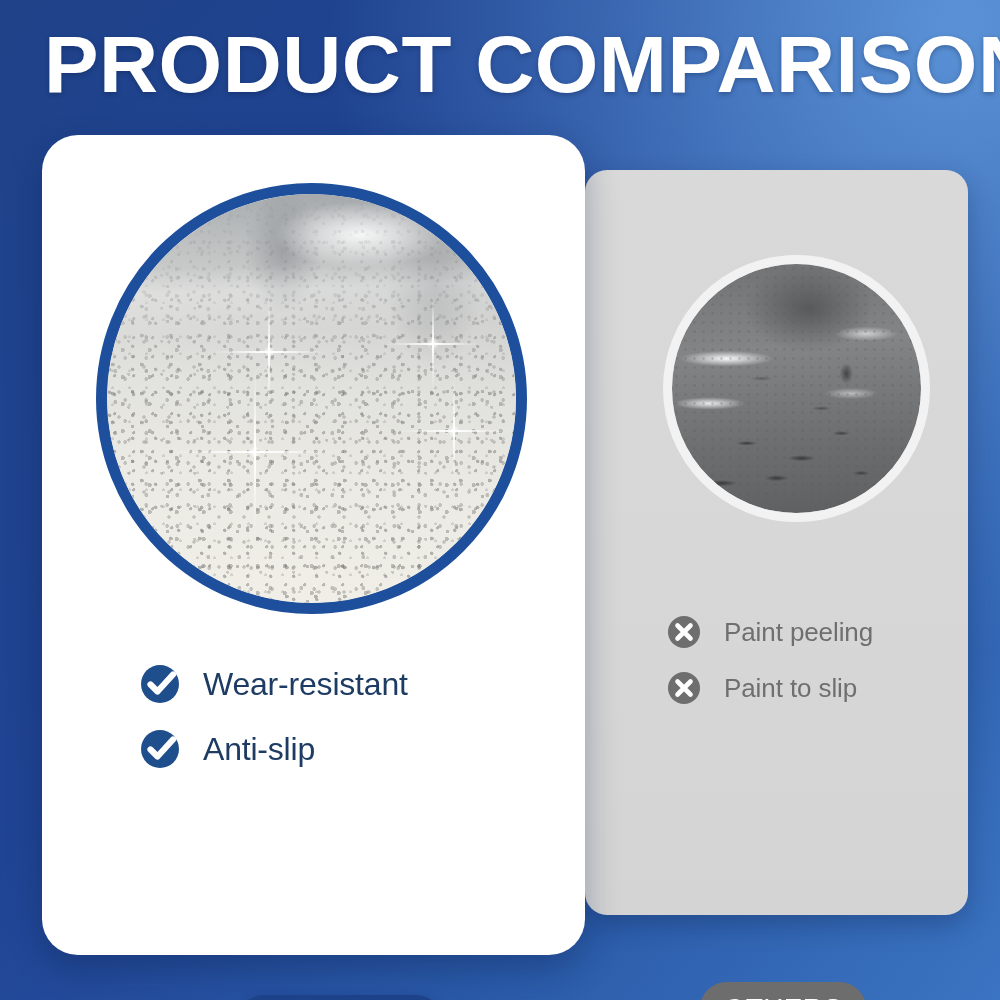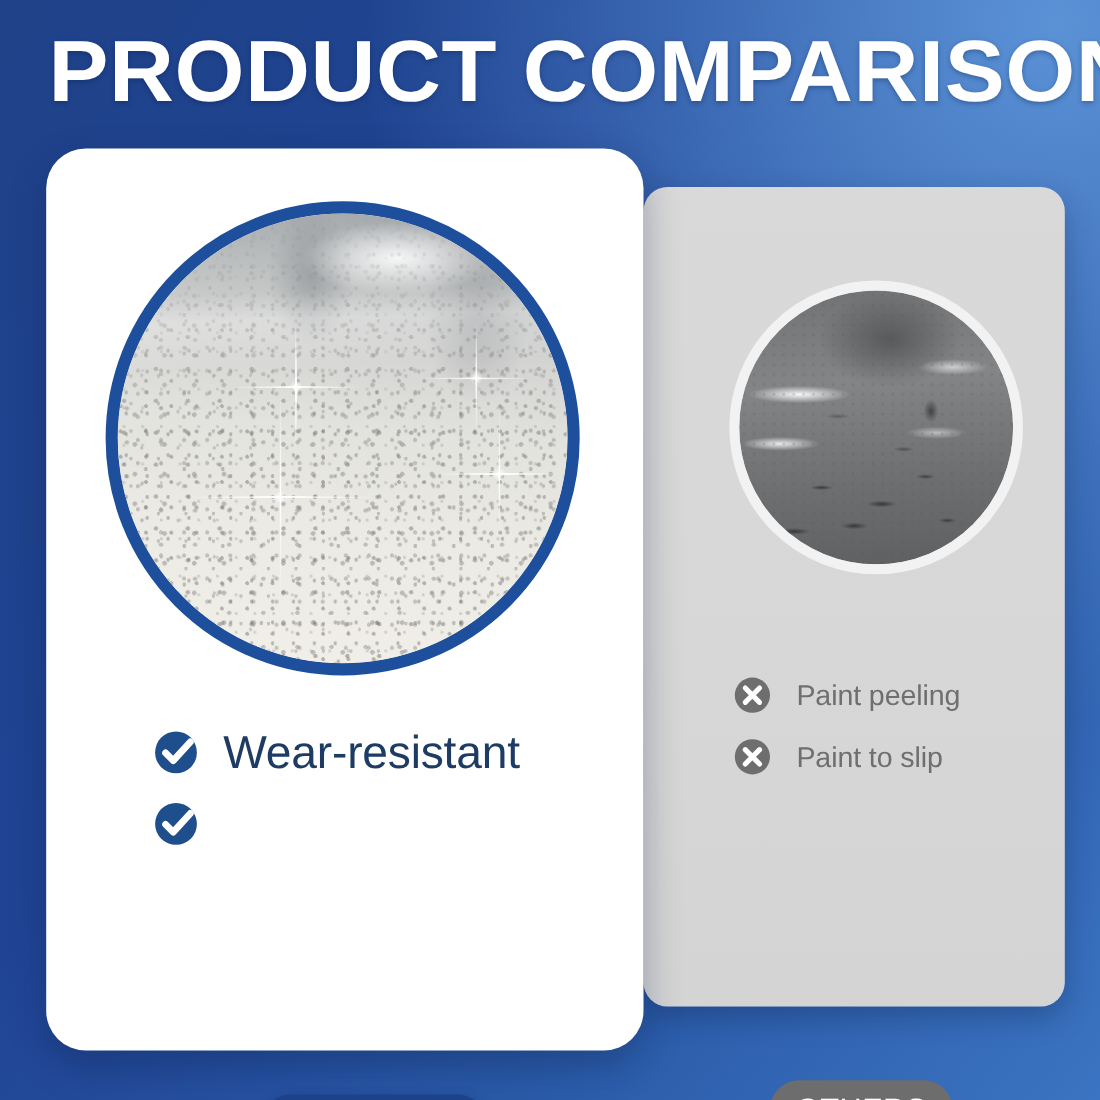--- a/index.html
+++ b/index.html
@@ -195,21 +195,21 @@
     margin-bottom: 3px;
   }
   .feature-row .check-icon {
     flex: 0 0 auto;
     width: 44px;
     height: 44px;
     margin-right: 21px;
   }
   .feature-row .feature-label {
     color: #1e3c63;
-    font-size: 42px;
+    font-size: 32px;
     line-height: 40px;
     letter-spacing: -0.2px;
     white-space: nowrap;
   }
 
   #others-list {
     position: absolute;
     left: 81px;
     top: 434px;
     width: 290px;
@@ -343,20 +343,21 @@
       </div>
 
 
       <div class="feature-row">
         <span class="check-icon">
           <svg viewBox="0 0 44 44" width="44" height="44">
             <circle cx="22" cy="22" r="19" fill="#1f4e8c"></circle>
             <path d="M12.5 22.5 L19.5 29.5 L35 12.5" stroke="#ffffff" stroke-width="6.2" fill="none" stroke-linecap="round" stroke-linejoin="round"></path>
           </svg>
         </span>
+        <span class="feature-label">Anti-slip</span>
       </div>
 
     </div>
 
     <div id="ours-badge">OURS</div>
   </div>
 
 </div>
 
 </body></html>

